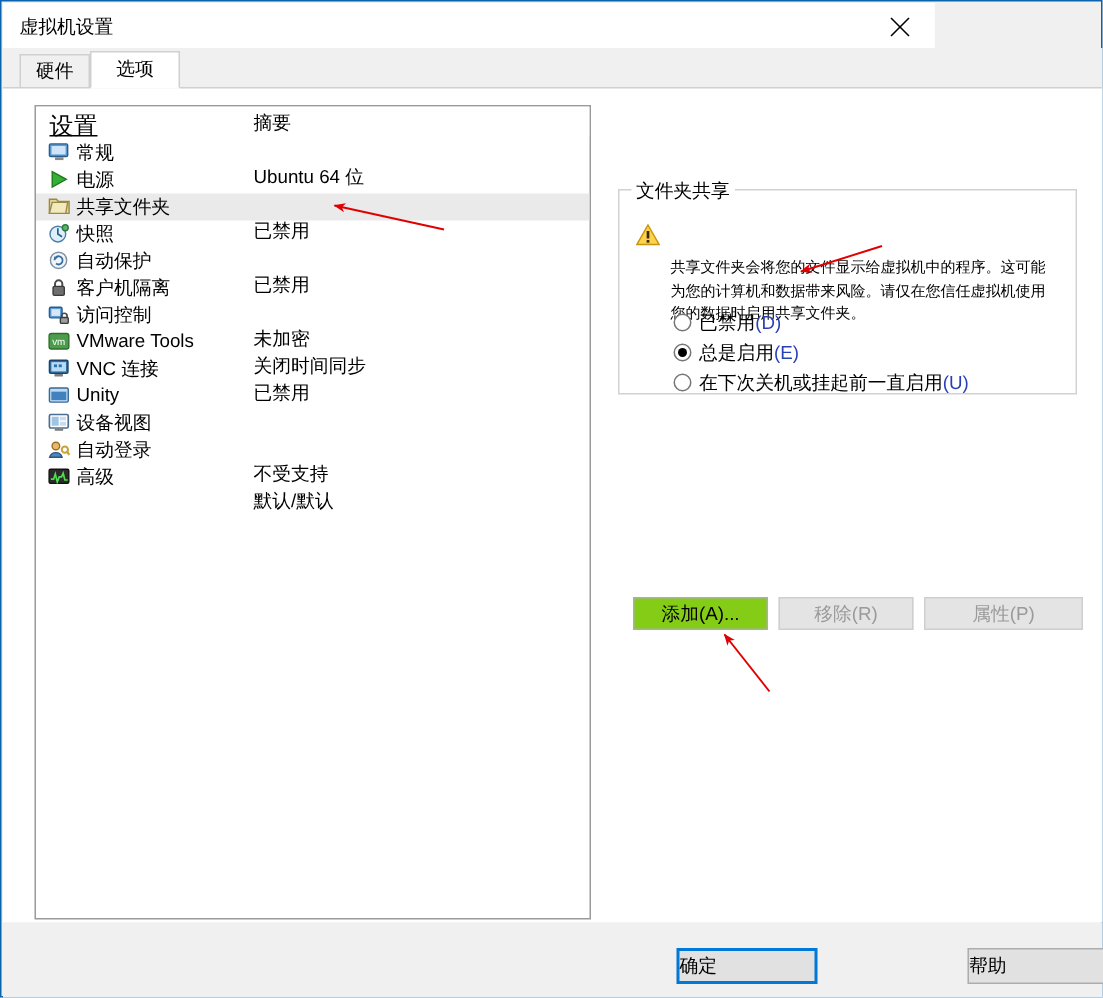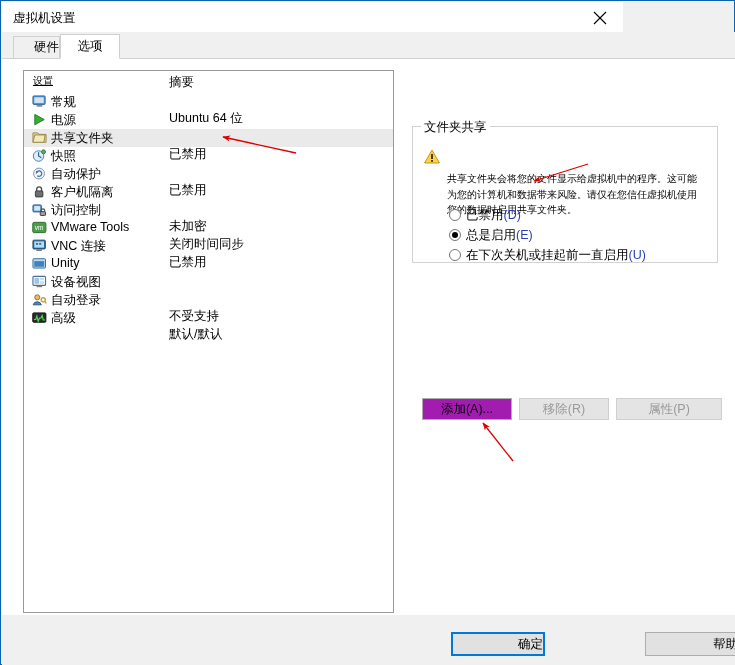--- a/index.html
+++ b/index.html
@@ -48,42 +48,42 @@
     color:#000;
     cursor:default;
   }
   .tab.sel{
     background:#ffffff;
     border:1px solid #d0d0d0;
     border-bottom:1px solid #ffffff;
     top:2px;height:25px;line-height:23px;
     z-index:3;
   }
-  #tab-hardware{left:11px;width:47px;text-align:right;}
+  #tab-hardware{left:11px;width:47px;}
   #tab-options{left:58px;width:60px;}
   
   .page{
     position:absolute;left:1px;top:57px;width:733px;height:557px;
     background:#ffffff;
     border-top:1px solid #d0d0d0;
     box-sizing:border-box;
   }
   
   .listpanel{
     position:absolute;left:21px;top:11px;width:371px;height:543px;
     background:#ffffff;
     border:1px solid #9a9a9a;
     box-sizing:border-box;
     overflow:hidden;
   }
   .list-header{
     position:absolute;left:0;top:0;width:369px;height:20px;
     background:#ffffff;
   }
-  .lh-name{position:absolute;left:9px;top:3px;font-size:10px;text-decoration:underline;}
+  .lh-name{position:absolute;left:9px;top:3px;font-size:16px;text-decoration:underline;}
   .lh-summary{position:absolute;left:145px;top:3px;font-size:12.5px;}
   .row{
     position:absolute;left:0;width:369px;height:18px;cursor:default;
   }
   .row.sel{background:#eaeaea;text-decoration:underline;}
   .row .ico{
     position:absolute;left:8px;top:2px;width:15px;height:14px;
   }
   .row .lbl{
     position:absolute;left:27px;top:1px;font-size:12.5px;white-space:nowrap;
@@ -129,38 +129,38 @@
     position:absolute;left:11px;top:15px;width:283px;height:137px;
     border:1px solid #7a7f87;background:#ffffff;box-sizing:border-box;
   }
   .fl-head{position:absolute;left:0;top:0;width:281px;height:25px;background:#fff;}
   .fl-col{position:absolute;top:5px;font-size:12.5px;}
   .fl-sep{position:absolute;top:2px;width:1px;height:21px;background:#dcdcdc;}
   .fbtn{
     position:absolute;height:22px;
     box-sizing:border-box;
     border:1px solid #adadad;
-    background:#a21caf;
+    background:#84cc16;
     font-size:12.5px;text-align:center;line-height:20px;
     font-family:"Liberation Sans","DejaVu Sans",sans-serif;
     color:#000;cursor:default;
   }
   .fbtn.disabled{color:#9a9a9a;background:#e4e4e4;border-color:#cfcfcf;}
   #btn-add{left:421px;top:397px;width:90px;}
   #btn-remove{left:518px;top:397px;width:90px;}
   #btn-props{left:615px;top:397px;width:106px;}
   
   .bottombar{
     position:absolute;left:1px;top:614px;width:733px;height:50px;background:#f0f0f0;
   }
   .bbtn{
     position:absolute;top:17px;height:24px;width:94px;
     box-sizing:border-box;
     border:1px solid #adadad;background:#e1e1e1;
-    font-size:12.5px;text-align:right;line-height:22px;
+    font-size:12.5px;text-align:left;line-height:22px;
     color:#000;cursor:default;
   }
   .bbtn.default{border:2px solid #0078d7;background:#e1e1e1;line-height:20px;}
   #btn-ok{left:449px;}
   #btn-cancel{left:546px;}
   #btn-help{left:643px;}
   
   .arrows{position:absolute;left:0;top:0;width:735px;height:665px;pointer-events:none;}
 </style>
 </head>

